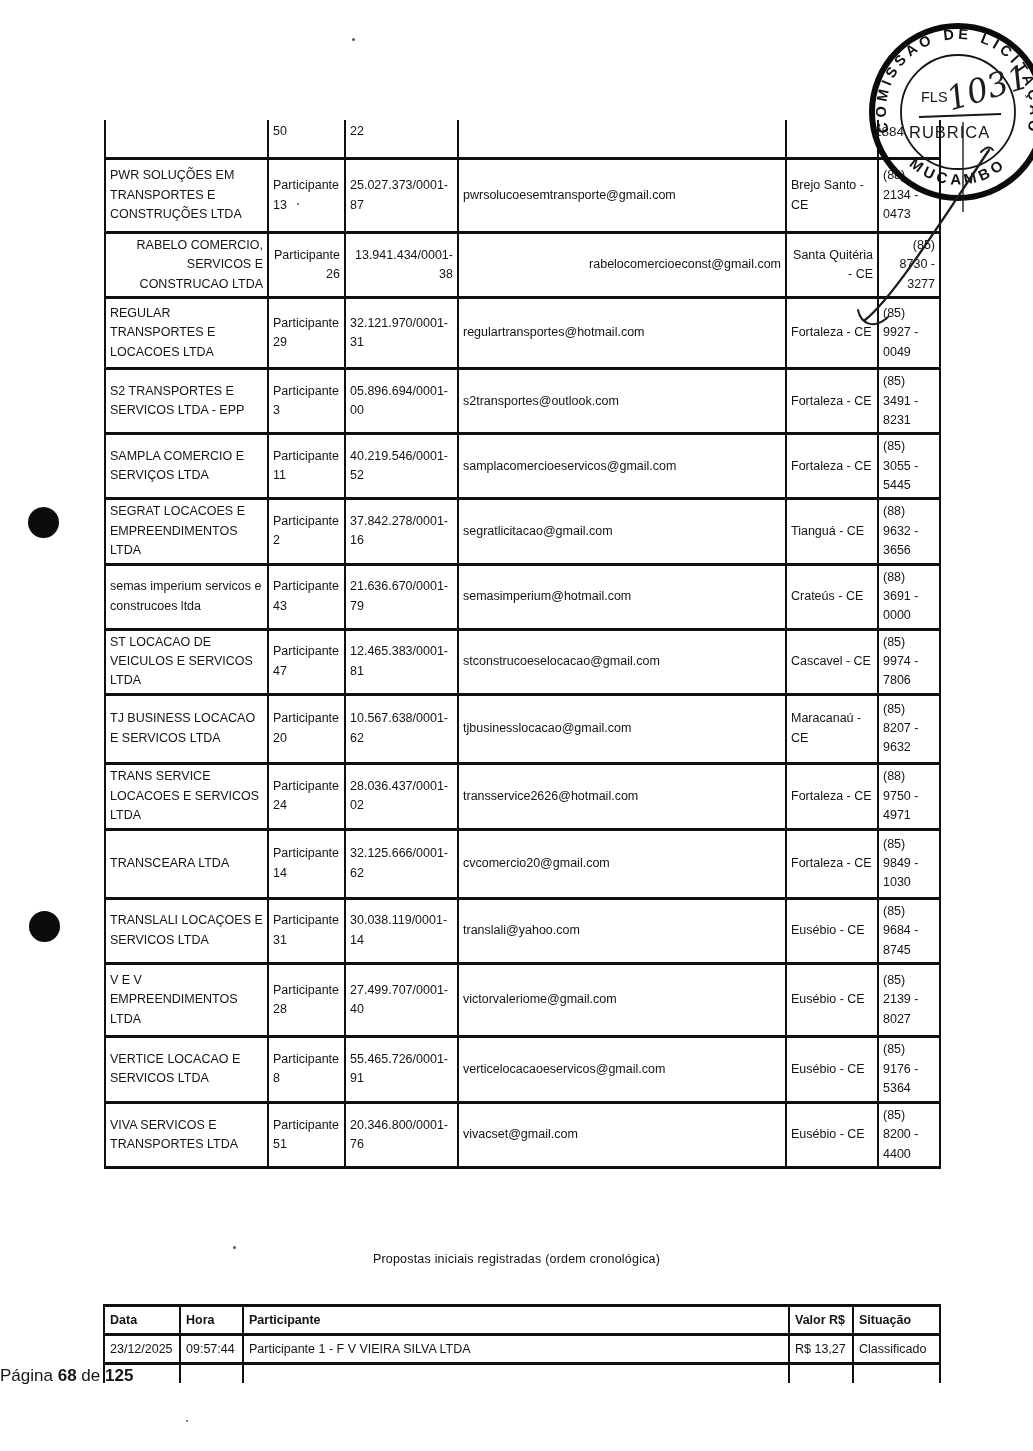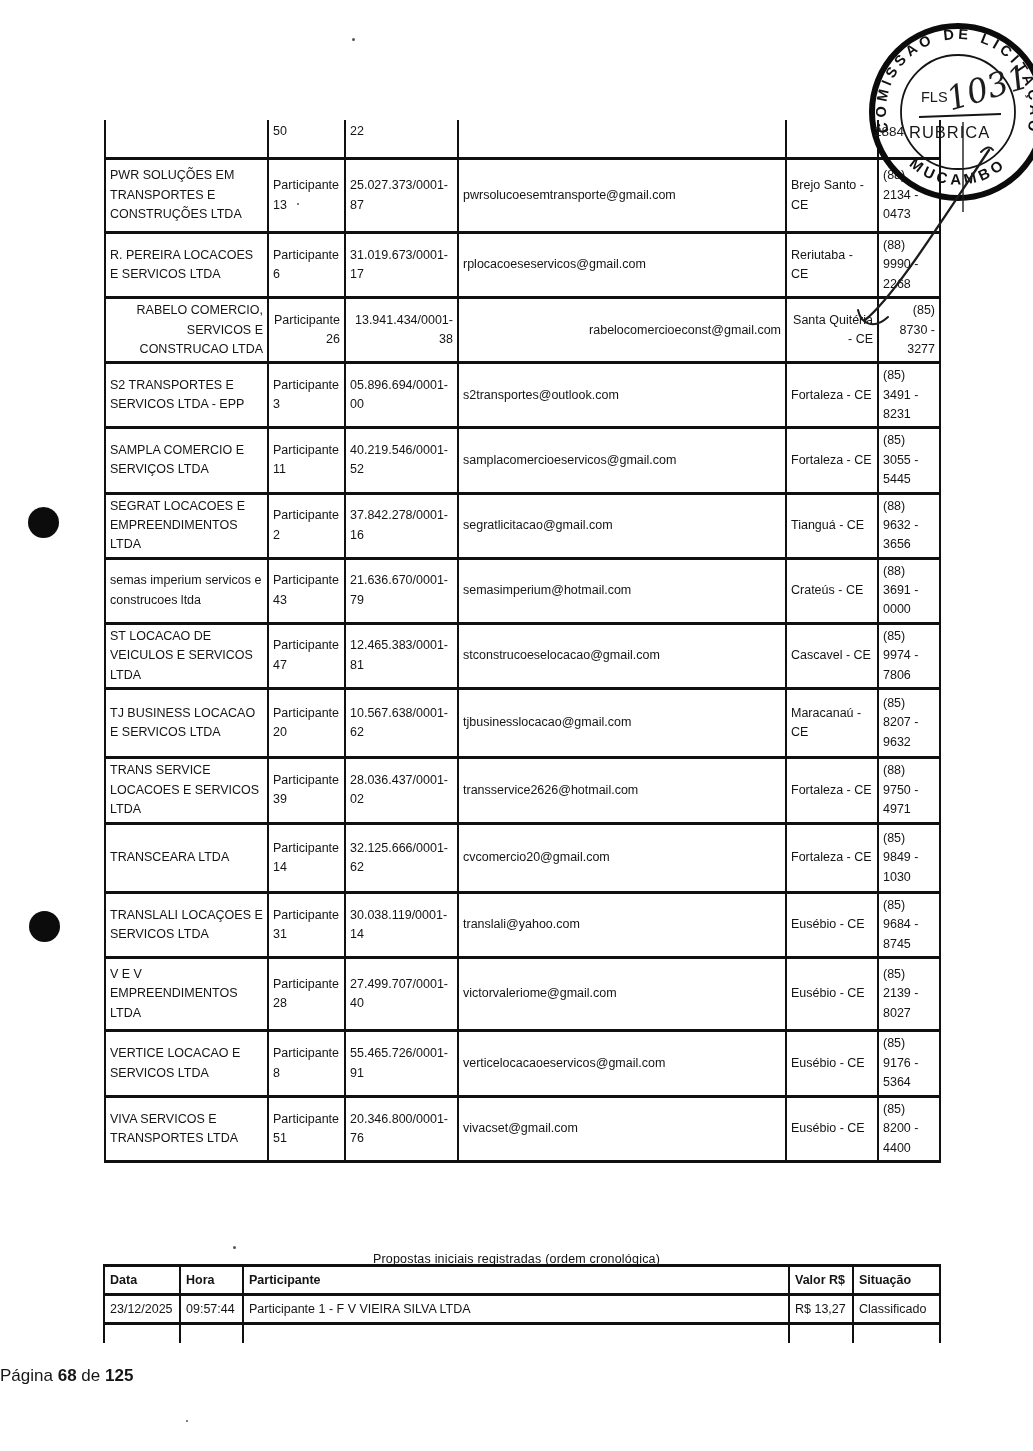--- a/index.html
+++ b/index.html
@@ -20,21 +20,21 @@
   }
   table.ptable tr.carryover td{
     border-top:none;vertical-align:top;height:33px;
   }
   
   .proposals-title{
     position:absolute;left:0;top:1252px;width:100%;text-align:center;
     font-size:12.5px;font-weight:normal;color:#121212;letter-spacing:.2px;
   }
   table.btable{
-    position:absolute;left:103px;top:1264px;width:836px;
+    position:absolute;left:103px;top:1304px;width:836px;
     border-collapse:collapse;table-layout:fixed;
     font-size:12.5px;color:#141414;
   }
   table.btable th,table.btable td{
     border:2px solid #101010;border-top-width:3px;border-bottom-width:3px;
     padding:2px 5px;text-align:left;vertical-align:middle;white-space:nowrap;overflow:hidden;
   }
   table.btable th{font-weight:bold;height:22px;}
   table.btable td{height:22px;}
   table.btable tr.stub td{border-bottom:none;height:14px;}
@@ -85,36 +85,36 @@
       </tr>
 
     <tr style="height: 74px;">
           <td>PWR SOLUÇÕES EM TRANSPORTES E CONSTRUÇÕES LTDA</td>
           <td>Participante 13</td>
           <td>25.027.373/0001-87</td>
           <td>pwrsolucoesemtransporte@gmail.com</td>
           <td>Brejo Santo - CE</td>
           <td>(88) 2134 - 0473</td>
         </tr>
-        <tr style="height: 64px;">
-          <td>R. PEREIRA LOCACOES E SERVICOS LTDA</td>
-          <td>Participante 6</td>
-          <td>31.019.673/0001-17</td>
-          <td>rplocacoeseservicos@gmail.com</td>
-          <td>Reriutaba - CE</td>
-          <td>(88) 9990 - 2268</td>
-        </tr>
         <tr style="height: 65px; text-align: right;">
           <td>RABELO COMERCIO, SERVICOS E CONSTRUCAO LTDA</td>
           <td>Participante 26</td>
           <td>13.941.434/0001-38</td>
           <td>rabelocomercioeconst@gmail.com</td>
           <td>Santa Quitéria - CE</td>
           <td>(85) 8730 - 3277</td>
         </tr>
+        <tr style="height: 71px;">
+          <td>REGULAR TRANSPORTES E LOCACOES LTDA</td>
+          <td>Participante 29</td>
+          <td>32.121.970/0001-31</td>
+          <td>regulartransportes@hotmail.com</td>
+          <td>Fortaleza - CE</td>
+          <td>(85) 9927 - 0049</td>
+        </tr>
         <tr style="height: 64px; padding-left: 28px;">
           <td>S2 TRANSPORTES E SERVICOS LTDA - EPP</td>
           <td>Participante 3</td>
           <td>05.896.694/0001-00</td>
           <td>s2transportes@outlook.com</td>
           <td>Fortaleza - CE</td>
           <td>(85) 3491 - 8231</td>
         </tr>
         <tr style="height: 63px;">
           <td>SAMPLA COMERCIO E SERVIÇOS LTDA</td>
@@ -151,21 +151,21 @@
         <tr style="height: 69px;">
           <td>TJ BUSINESS LOCACAO E SERVICOS LTDA</td>
           <td>Participante 20</td>
           <td>10.567.638/0001-62</td>
           <td>tjbusinesslocacao@gmail.com</td>
           <td>Maracanaú - CE</td>
           <td>(85) 8207 - 9632</td>
         </tr>
         <tr style="height: 66px;">
           <td>TRANS SERVICE LOCACOES E SERVICOS LTDA</td>
-          <td>Participante 39</td>
+          <td>Participante 24</td>
           <td>28.036.437/0001-02</td>
           <td>transservice2626@hotmail.com</td>
           <td>Fortaleza - CE</td>
           <td>(88) 9750 - 4971</td>
         </tr>
         <tr style="height: 69px;">
           <td>TRANSCEARA LTDA</td>
           <td>Participante 14</td>
           <td>32.125.666/0001-62</td>
           <td>cvcomercio20@gmail.com</td>

